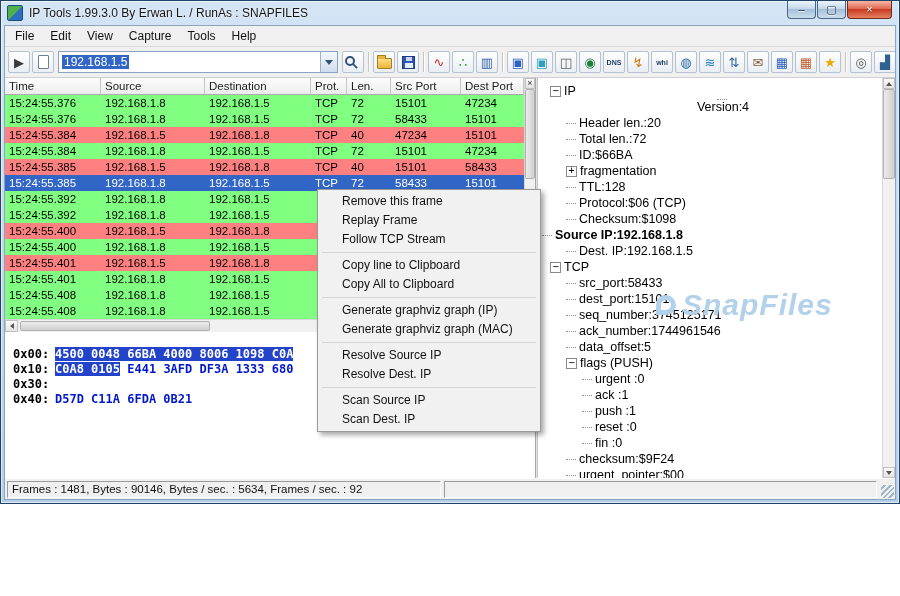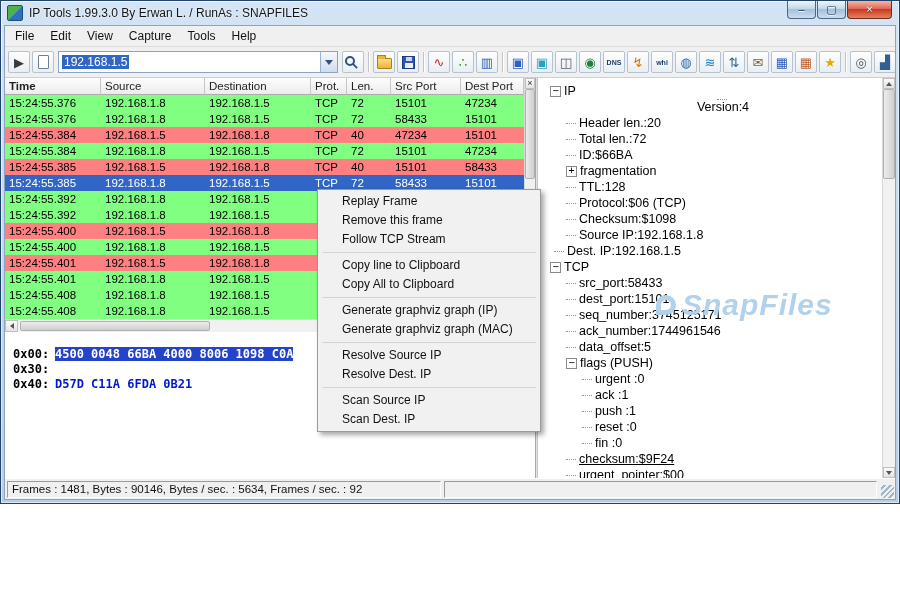--- a/index.html
+++ b/index.html
@@ -197,21 +197,21 @@
           <div class="tb-btn">
             <span class="tb-glyph" style="color: rgb(48, 96, 144);">▟</span>
           </div>
           <div class="tb-spacer"></div>
         </div>
     </div>
 
     <div class="main">
       <div class="left-pane">
         <div class="thead" id="thead">
-            <div class="th" style="width: 96px; font-weight: bold;">Time</div>
+            <div class="th" style="width: 96px;">Time</div>
             <div class="th" style="width: 104px;">Source</div>
             <div class="th" style="width: 106px;">Destination</div>
             <div class="th" style="width: 36px;">Prot.</div>
             <div class="th" style="width: 44px;">Len.</div>
             <div class="th" style="width: 70px;">Src Port</div>
             <div class="th" style="width: 63px;">Dest Port</div>
           </div>
         <div id="tbody">
             <div class="pkt-row st-green">
               <div class="td" style="width: 96px;">15:24:55.376</div>
@@ -357,20 +357,21 @@
             </div>
           <div class="hs-track">
               <div class="hs-thumb"></div>
             </div>
           <div class="hs-btn">
               <span class="tri tri-right"></span>
             </div>
         </div>
         <div class="hexview" id="hexview">
             <div class="hex-row"><span class="hex-off">0x00:</span><span class="hex-sel">4500 0048 66BA 4000 8006 1098 C0A</span></div>
+            <div class="hex-row"><span class="hex-off">0x10:</span><span class="hex-sel">C0A8 0105</span><span class="hex-rest"> E441 3AFD DF3A 1333 680</span></div>
             <div class="hex-row"><span class="hex-off">0x30:</span></div>
             <div class="hex-row"><span class="hex-off">0x40:</span><span class="hex-rest">D57D C11A 6FDA 0B21</span></div>
           </div>
       </div>
 
       <div class="splitter"></div>
 
       <div class="right-pane">
         <div id="tree">
             <div class="tree-row" style="padding-left: 8px;">
@@ -402,25 +403,25 @@
               <span class="tree-label">TTL:128</span>
             </div>
             <div class="tree-row" style="padding-left: 24px;">
               <span class="tree-dash"></span>
               <span class="tree-label">Protocol:$06 (TCP)</span>
             </div>
             <div class="tree-row" style="padding-left: 24px;">
               <span class="tree-dash"></span>
               <span class="tree-label">Checksum:$1098</span>
             </div>
-            <div class="tree-row" style="padding-left: 24px;">
+            <div class="tree-row" style=" font-weight: bold;">
               <span class="tree-dash"></span>
               <span class="tree-label">Source IP:192.168.1.8</span>
             </div>
-            <div class="tree-row" style="padding-left: 12px;">
+            <div class="tree-row" style="padding-left: 24px;">
               <span class="tree-dash"></span>
               <span class="tree-label">Dest. IP:192.168.1.5</span>
             </div>
             <div class="tree-row" style="padding-left: 8px;">
               <span class="tree-box">−</span>
               <span class="tree-label">TCP</span>
             </div>
             <div class="tree-row" style="padding-left: 24px;">
               <span class="tree-dash"></span>
               <span class="tree-label">src_port:58433</span>
@@ -458,21 +459,21 @@
               <span class="tree-label">push :1</span>
             </div>
             <div class="tree-row" style="padding-left: 40px;">
               <span class="tree-dash"></span>
               <span class="tree-label">reset :0</span>
             </div>
             <div class="tree-row" style="padding-left: 40px;">
               <span class="tree-dash"></span>
               <span class="tree-label">fin :0</span>
             </div>
-            <div class="tree-row" style="padding-left: 24px; text-decoration: underline;">
+            <div class="tree-row" style="padding-left: 24px;">
               <span class="tree-dash"></span>
               <span class="tree-label">checksum:$9F24</span>
             </div>
             <div class="tree-row" style="padding-left: 24px;">
               <span class="tree-dash"></span>
               <span class="tree-label">urgent_pointer:$00</span>
             </div>
           </div>
         <div class="watermark">
           <span class="wm-logo"></span>
@@ -495,22 +496,22 @@
     <div class="statusbar">
       <div class="status-panel">
           <span>Frames : 1481, Bytes : 90146, Bytes / sec. : 5634, Frames / sec. : 92</span>
         </div>
       <div class="status-panel2"></div>
       <div class="grip"></div>
     </div>
   </div>
 
   <div class="context-menu" id="ctxmenu">
+      <div class="cm-item">Remove this frame</div>
       <div class="cm-item">Replay Frame</div>
-      <div class="cm-item">Remove this frame</div>
       <div class="cm-item">Follow TCP Stream</div>
       <div class="cm-sep"></div>
       <div class="cm-item">Copy line to Clipboard</div>
       <div class="cm-item">Copy All to Clipboard</div>
       <div class="cm-sep"></div>
       <div class="cm-item">Generate graphviz graph (IP)</div>
       <div class="cm-item">Generate graphviz graph (MAC)</div>
       <div class="cm-sep"></div>
       <div class="cm-item">Resolve Source IP</div>
       <div class="cm-item">Resolve Dest. IP</div>

